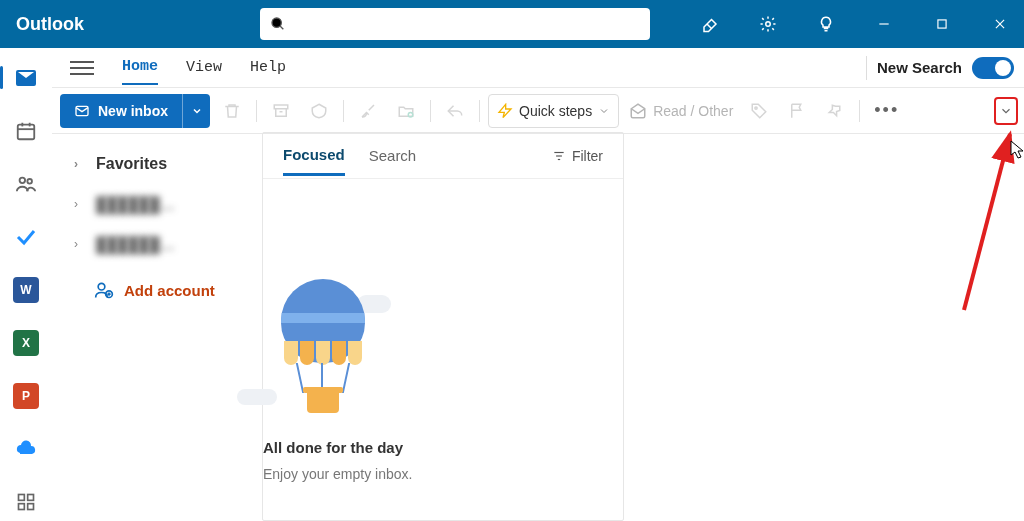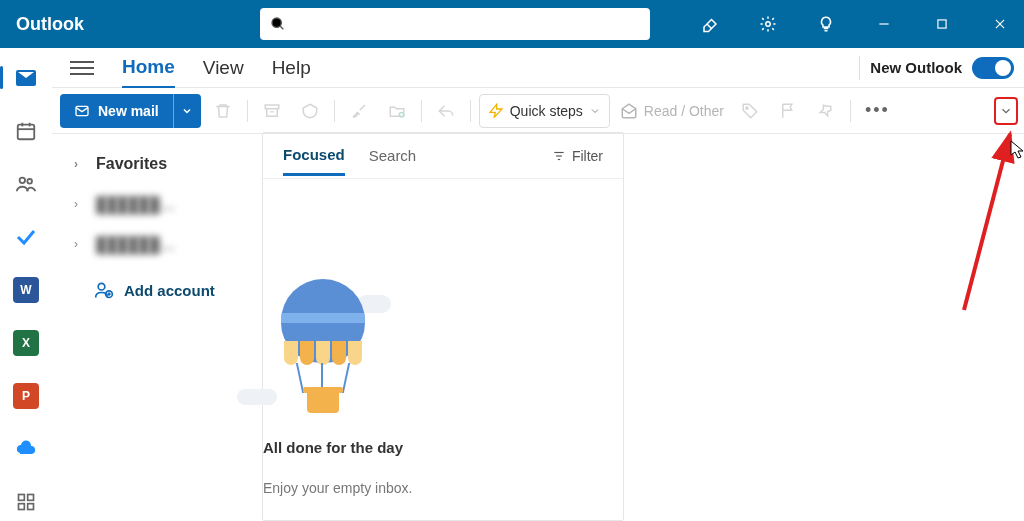--- a/index.html
+++ b/index.html
@@ -12,21 +12,21 @@
   .search-wrap svg { stroke: #555; }
   .search-wrap input { border: none; outline: none; font-size: 14px; width: 100%; color: #333; background: transparent; }
   .title-right { margin-left: auto; display: flex; align-items: center; gap: 18px; padding-right: 4px; }
   .title-right .ticon, .title-right .wicon { width: 40px; height: 40px; display:flex; align-items:center; justify-content:center; border-radius:4px; }
   .title-right svg { stroke: #fff; fill: none; }
 
   
   .menubar { height: 40px; border-bottom: 1px solid #e8e8e8; display: flex; align-items: center; padding-left: 18px; gap: 28px; position: relative; margin-left: 52px;}
   .ham { width: 24px; display:flex; flex-direction:column; gap:4px; }
   .ham span { height:2px; background:#555; }
-  .menu-item { font-size: 19px; color: #333; padding: 8px 0; cursor: default; }
+  .menu-item { font-size: 15px; color: #333; padding: 8px 0; cursor: default; font-family: Liberation Mono, monospace; }
   .menu-item.active { color:#0F6CBD; font-weight:600; border-bottom: 2.5px solid #0F6CBD; }
   .menubar-right { position: absolute; right: 10px; display:flex; align-items:center; gap:10px; }
   .toggle-label { font-size:15px; font-weight:600; color:#222; }
   .toggle { width: 42px; height: 22px; background:#0F6CBD; border-radius: 20px; position: relative; }
   .toggle .knob { width:16px; height:16px; background:#fff; border-radius:50%; position:absolute; right:3px; top:3px; }
   .vbar { width:1px; height:24px; background:#ddd; }
 
   
   .toolbar { height: 46px; border-bottom: 1px solid #e8e8e8; display:flex; align-items:center; padding: 0 8px; gap: 6px; position:relative; margin-left:52px;}
   .new-mail { display:flex; }
@@ -49,30 +49,30 @@
   .app-tile { width:26px; height:26px; border-radius:4px; display:flex; align-items:center; justify-content:center; color:#fff; font-size:12px; font-weight:700;}
   .t-word{background:#2B579A;} .t-excel{background:#217346;} .t-ppt{background:#D24726;}
 
   
   .main { position:absolute; left:52px; top:134px; right:0; bottom:0; display:flex; }
   .sidebar { width:210px; padding: 10px 10px 0 22px; }
   .side-row { display:flex; align-items:center; gap:10px; height:40px; font-size:15px; color:#333;}
   .side-row.head { font-weight:700; font-size:16px;}
   .side-row .chev { color:#888; font-size:12px; width:12px;}
   .blur-text { color:transparent; text-shadow: 0 0 6px rgba(80,80,80,0.8); font-weight:600;}
-  .add-account { color:#0c4a6e; font-weight:600; display:flex; align-items:center; gap:10px; margin-top:16px; margin-left:20px; font-size:15px;}
+  .add-account { color:#c2410c; font-weight:600; display:flex; align-items:center; gap:10px; margin-top:16px; margin-left:20px; font-size:15px;}
 
   .messages { width:362px; border:1px solid #e6e6e6; border-radius:2px; display:flex; flex-direction:column; margin-top:-2px;}
   .msg-tabs { height:46px; border-bottom:1px solid #eee; display:flex; align-items:center; padding:0 20px; gap:24px; position:relative;}
   .msg-tab { font-size:15px; color:#666; padding:10px 0;}
   .msg-tab.active { color:#0c4a6e; font-weight:700; border-bottom:3px solid #0F6CBD;}
   .filter { position:absolute; right:20px; display:flex; align-items:center; gap:6px; font-size:14px; color:#555;}
   .empty { flex:1; display:flex; flex-direction:column; align-items:flex-start; padding-top:100px;}
   .empty-title { font-size:15px; font-weight:700; color:#333; margin-top:20px;}
-  .empty-sub { font-size:14px; color:#777; margin-top:24px;}
+  .empty-sub { font-size:14px; color:#777; margin-top:10px;}
 
   
   .balloon-wrap { position:relative; width:120px; height:140px;}
   .cloud { position:absolute; background:#eef1f5; border-radius:10px;}
   .cloud.c1 { width:34px; height:18px; right:-8px; top:16px;}
   .cloud.c2 { width:40px; height:16px; left:-26px; bottom:14px;}
   .balloon-top { width:84px; height:84px; background:#5a8fd6; border-radius:50% 50% 48% 48%; position:absolute; left:18px; top:0; overflow:hidden;}
   .balloon-top::after{content:""; position:absolute; left:0; right:0; top:34px; height:10px; background:#7fb1ec;}
   .skirt { position:absolute; left:20px; top:62px; width:80px; height:24px; display:flex;}
   .skirt span{ flex:1; background:#f4b24d; border-bottom-left-radius:10px; border-bottom-right-radius:10px; margin:0 1px;}
@@ -193,35 +193,35 @@
   <div class="ham">
       <span></span>
       <span></span>
       <span></span>
     </div>
   <div class="menu-item active">Home</div>
   <div class="menu-item">View</div>
   <div class="menu-item">Help</div>
   <div class="menubar-right">
     <div class="vbar"></div>
-    <span class="toggle-label">New Outlook</span>
+    <span class="toggle-label">New Search</span>
     <div class="toggle">
         <div class="knob"></div>
       </div>
   </div>
 </div>
 
 <div class="toolbar">
   <div class="new-mail">
     <button class="new-mail-main">
       <svg width="16" height="16" viewBox="0 0 24 24" fill="none" stroke="#fff" stroke-width="2">
           <rect x="3" y="5" width="18" height="14" rx="2"></rect>
           <polyline points="3 7 12 13 21 7"></polyline>
         </svg>
-      <span>New mail</span>
+      <span>New inbox</span>
     </button>
     <button class="new-mail-drop">
       <svg width="12" height="12" viewBox="0 0 24 24" fill="none" stroke="#fff" stroke-width="3">
           <polyline points="6 9 12 15 18 9"></polyline>
         </svg>
     </button>
   </div>
   <div class="tool-icon">
       <svg width="18" height="18" viewBox="0 0 24 24" stroke-width="2">
         <polyline points="3 6 5 6 21 6"></polyline>

